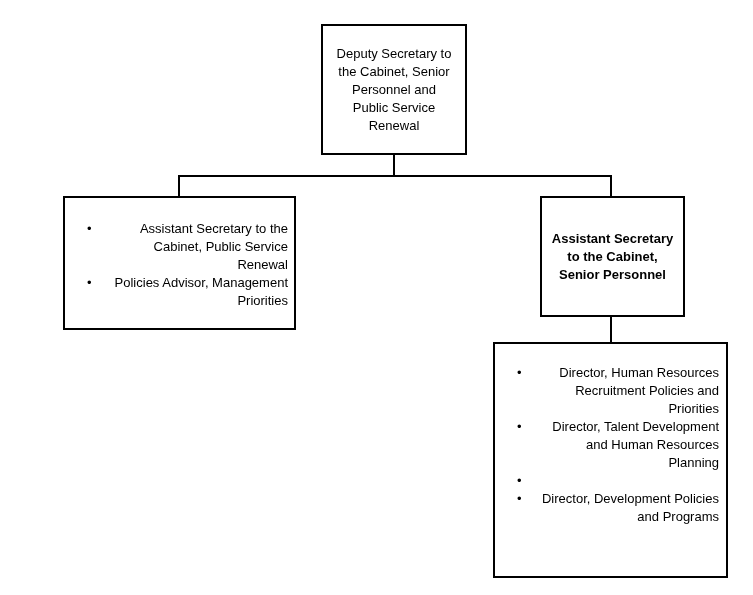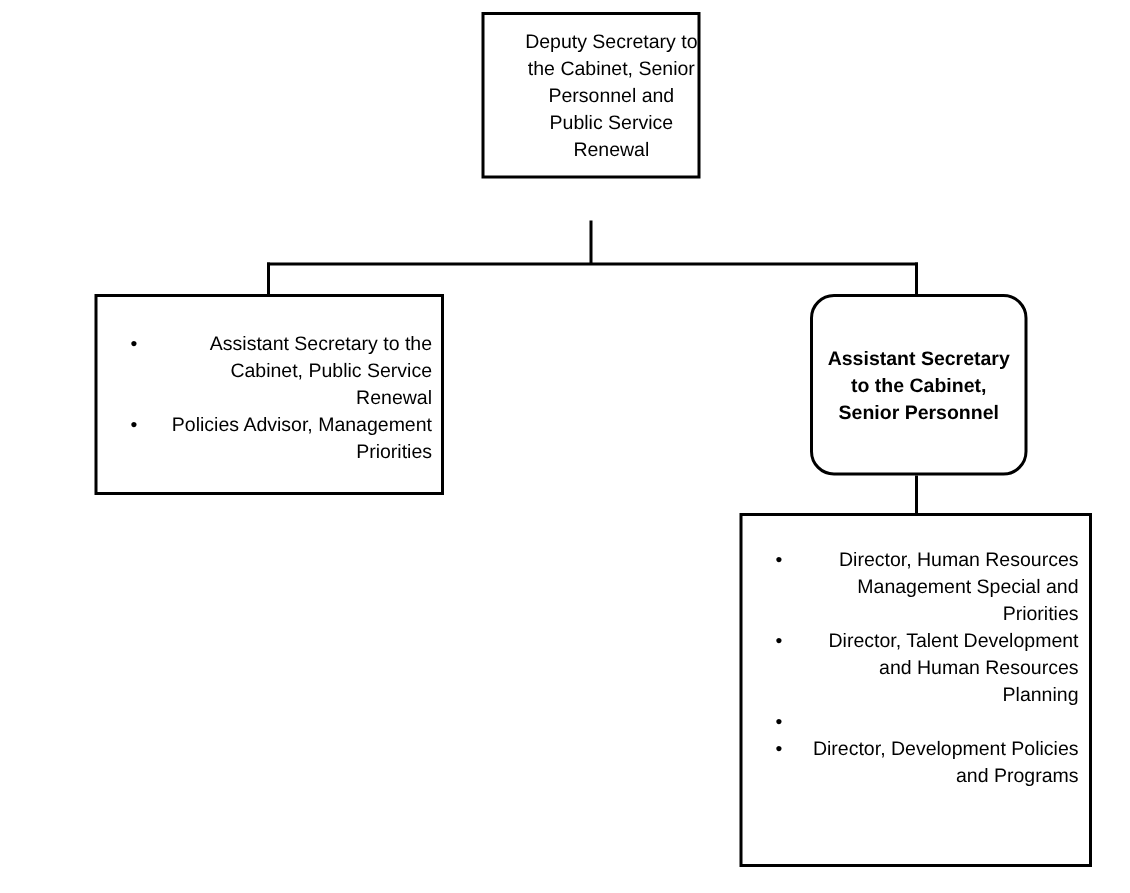--- a/index.html
+++ b/index.html
@@ -28,23 +28,23 @@
     text-align: center;
   }
   .node-label {
     white-space: pre-line;
     font-size: 13px;
     line-height: 18px;
   }
   .node-label.bold {
     font-weight: bold;
   }
-  .node-root   { left: 321px; top: 8px;  width: 146px; height: 111px; justify-content: flex-end; }
+  .node-root   { left: 321px; top: 24px;  width: 146px; height: 131px; }
   .node-left   { left: 63px;  top: 196px; width: 233px; height: 134px; }
-  .node-right  { left: 540px; top: 196px; width: 145px; height: 121px; border-radius: 16px; }
+  .node-right  { left: 540px; top: 196px; width: 145px; height: 121px; }
   .node-bottom { left: 493px; top: 342px; width: 235px; height: 236px; }
 
   .bullet-list {
     list-style: none;
     margin: 0;
     padding: 22px 6px 0 22px;
     font-size: 13px;
     line-height: 18px;
   }
   .node-bottom .bullet-list { padding-top: 20px; }
@@ -108,21 +108,21 @@
   <div class="node node-right node-centered">
     <div class="node-label bold">Assistant Secretary
 to the Cabinet,
 Senior Personnel</div>
   </div>
 
   <div class="node node-bottom">
     <ul class="bullet-list">
       <li class="bullet-item">
         <span class="bullet-glyph">•</span>
-        <span class="bullet-text">Director, Human Resources Management Special and Priorities</span>
+        <span class="bullet-text">Director, Human Resources Recruitment Policies and Priorities</span>
       </li>
       <li class="bullet-item">
         <span class="bullet-glyph">•</span>
         <span class="bullet-text">Director, Talent Development and Human Resources Planning</span>
       </li>
       <li class="bullet-item">
         <span class="bullet-glyph">•</span>
       </li>
       <li class="bullet-item">
         <span class="bullet-glyph">•</span>

